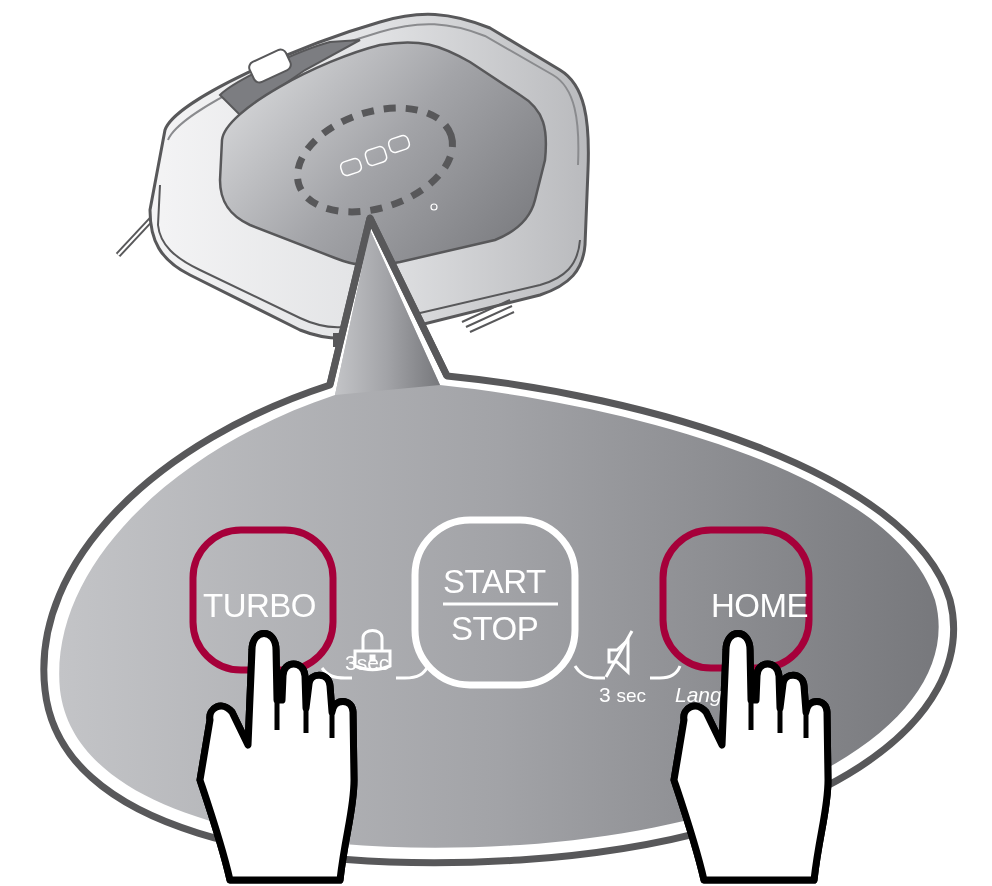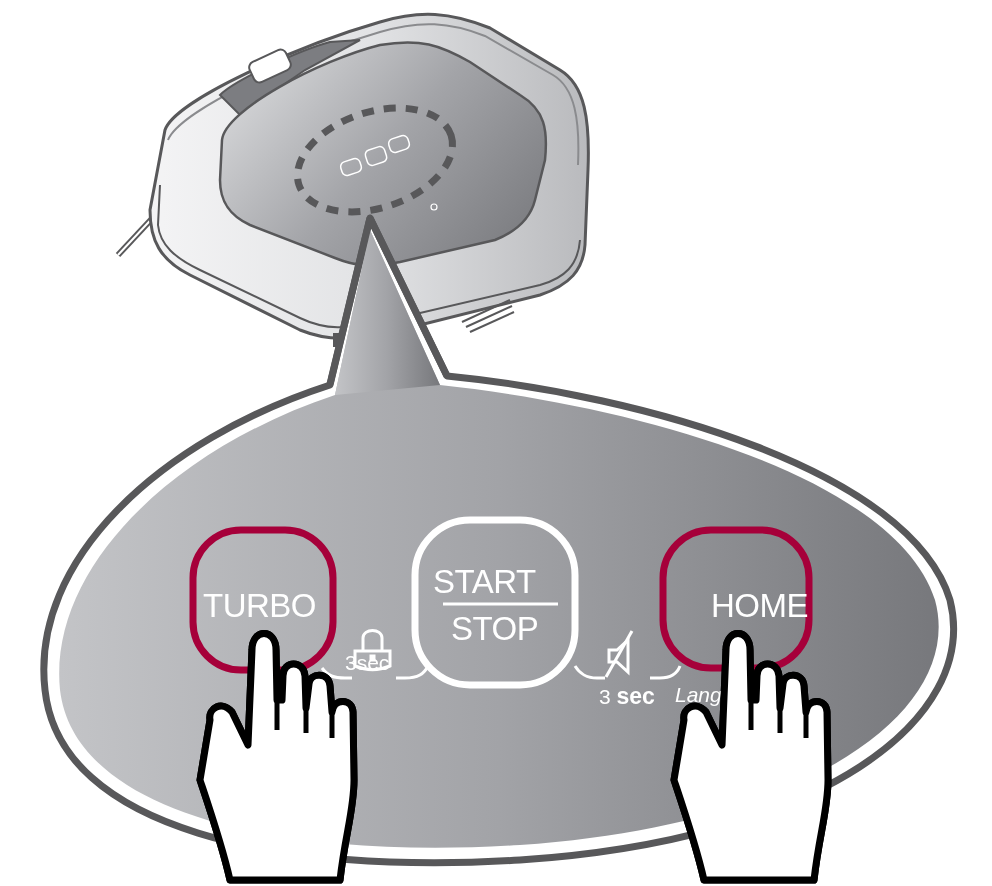--- a/index.html
+++ b/index.html
@@ -109,26 +109,26 @@
 
   <g>
     <path d="M726,650 C726,628 750,628 750,650 L751,700 L756,700 L757,676 C757,660 778,660 779,676 L780,708 L783,684 C784,672 803,672 804,686 L806,712 C808,698 826,698 827,712 L828,780 C828,810 819,835 814,880 L704,880 C696,845 684,810 674,780 L684,720 C682,708 696,700 706,712 L722,745 Z" fill="#fff" stroke="#000" stroke-width="7" stroke-linejoin="round"></path>
     <line x1="751" y1="700" x2="751" y2="730" stroke="#000" stroke-width="5"></line>
     <line x1="780" y1="700" x2="780" y2="733" stroke="#000" stroke-width="5"></line>
     <line x1="806" y1="705" x2="806" y2="738" stroke="#000" stroke-width="5"></line>
   </g>
 </svg>
 
 <div class="lbl btn-label" style="left:203px;top:587px;text-align:center;">TURBO</div>
-<div class="lbl btn-label" style="left:433px;top:563px;">START</div>
+<div class="lbl btn-label" style="left:443px;top:563px;">START</div>
 <div class="lbl btn-label" style="left:451px;top:610px;">STOP</div>
 <div class="lbl btn-label" style="left:679px;top:587px;margin-left:32px;">HOME</div>
 
 <div class="lbl sub" style="left:345px;top:651px;">3sec</div>
-<div class="lbl sub" style="left:599px;top:683px;"><span>3</span> <span style="font-size:23px;font-weight:bold;">sec</span></div>
+<div class="lbl sub" style="left:599px;top:683px;"><span>3</span> <span style="font-size:19px;">sec</span></div>
 <div class="lbl sub" style="left:675px;top:683px;font-style:italic;">Lang</div>
 
 <svg width="992" height="886" viewBox="0 0 992 886" style="pointer-events:none">
   <path d="M252,650 C252,628 276,628 276,650 L277,700 L282,700 L283,676 C283,660 304,660 305,676 L306,708 L309,684 C310,672 329,672 330,686 L332,712 C334,698 352,698 353,712 L354,780 C354,810 345,835 340,880 L230,880 C222,845 210,810 200,780 L210,720 C208,708 222,700 232,712 L248,745 Z" fill="#fff" stroke="#000" stroke-width="7" stroke-linejoin="round"></path>
   <line x1="277" y1="700" x2="277" y2="730" stroke="#000" stroke-width="5"></line>
   <line x1="306" y1="700" x2="306" y2="733" stroke="#000" stroke-width="5"></line>
   <line x1="332" y1="705" x2="332" y2="738" stroke="#000" stroke-width="5"></line>
   <path d="M726,650 C726,628 750,628 750,650 L751,700 L756,700 L757,676 C757,660 778,660 779,676 L780,708 L783,684 C784,672 803,672 804,686 L806,712 C808,698 826,698 827,712 L828,780 C828,810 819,835 814,880 L704,880 C696,845 684,810 674,780 L684,720 C682,708 696,700 706,712 L722,745 Z" fill="#fff" stroke="#000" stroke-width="7" stroke-linejoin="round"></path>
   <line x1="751" y1="700" x2="751" y2="730" stroke="#000" stroke-width="5"></line>
   <line x1="780" y1="700" x2="780" y2="733" stroke="#000" stroke-width="5"></line>

